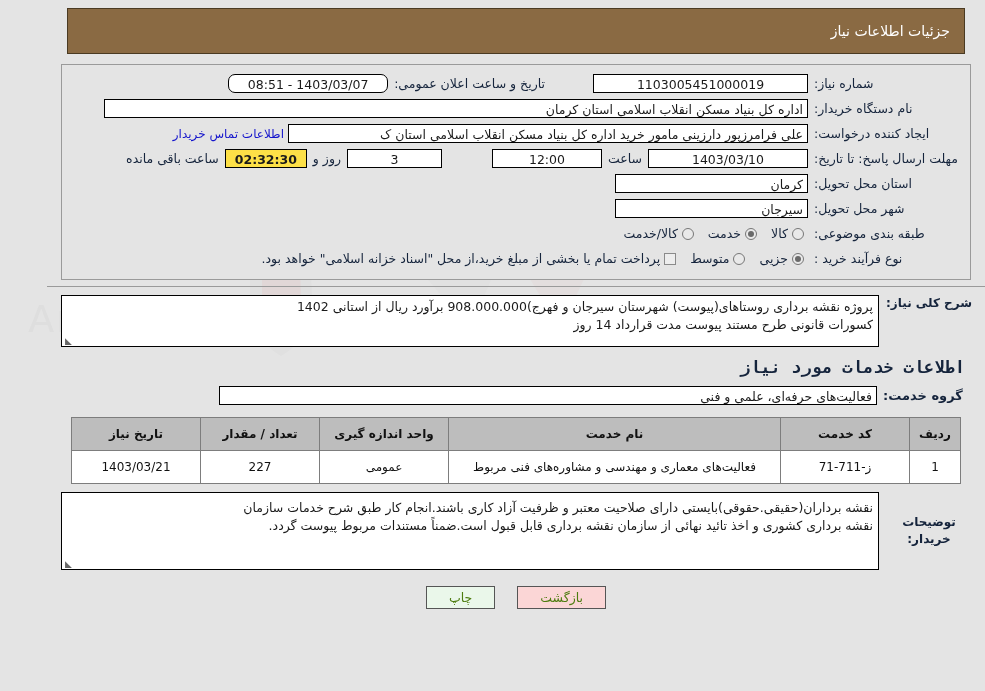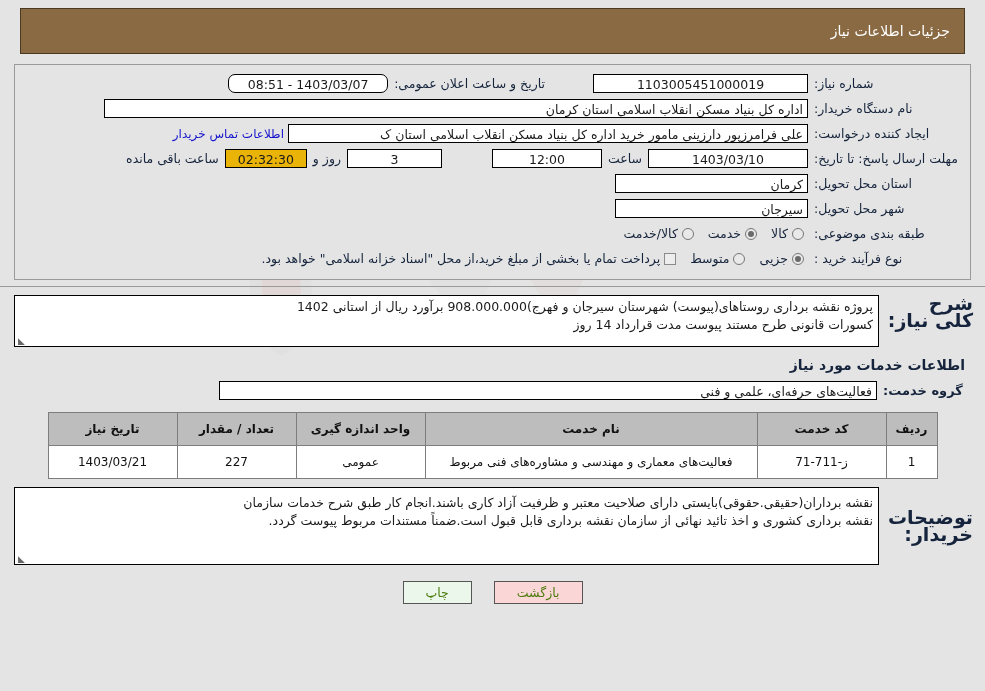--- a/index.html
+++ b/index.html
@@ -10,21 +10,21 @@
     font-size:12px;color:#1a1a1a;
     direction:rtl;
     overflow:hidden;
     position:relative;
   }
   
   .watermark{
     position:absolute;left:0;top:0;width:985px;height:691px;
     pointer-events:none;z-index:0;
   }
-  .page{position:relative;z-index:2;}
+  .page{position:relative;z-index:2;padding-left:47px;}
 
   .header-bar{
     margin:8px 20px 0 20px;
     height:46px;
     background:#8a6a43;
     border:1px solid #4a3a22;
     display:flex;align-items:center;justify-content:flex-start;
     padding:0 14px;
     box-sizing:border-box;
   }
@@ -49,21 +49,21 @@
   .fld{
     border:1px solid #000;background:#fff;
     height:19px;line-height:19px;
     font-size:12.5px;
     padding:0 4px;
     box-sizing:border-box;
     text-align:center;
     overflow:hidden;white-space:nowrap;
   }
   .fld.right{text-align:right;}
-  .fld.cream{background:#eab308;}
+  .fld.cream{background:#fde047;font-weight:bold;}
 
   .sublbl{font-size:12.5px;color:#15243c;padding:0 6px;white-space:nowrap;}
   .link{color:#1414cc;font-size:12px;text-decoration:none;white-space:nowrap;padding:0 4px;}
 
   .radio{
     width:12px;height:12px;border-radius:50%;
     border:1px solid #777;background:#e9e9e9;
     display:inline-block;vertical-align:middle;
     box-sizing:border-box;position:relative;margin:0 4px;
   }
@@ -74,37 +74,37 @@
   .chk{
     width:12px;height:12px;border:1px solid #8a8a8a;background:#ededed;
     display:inline-block;vertical-align:middle;margin:0 4px;box-sizing:border-box;
   }
   .opt{font-size:12.5px;color:#15243c;white-space:nowrap;margin-left:10px;}
 
   .divider{border-top:1px solid #9a9a9a;margin:6px 0 0 0;}
 
   .ta-row{display:flex;align-items:flex-start;margin:8px 12px 0 14px;}
   .ta-lbl{
-    width:88px;text-align:right;padding-left:6px;
-    font-size:19px;font-weight:bold;color:#15243c;line-height:17px;
+    width:88px;text-align:center;padding-left:6px;
+    font-size:12px;font-weight:bold;color:#15243c;line-height:17px;
   }
   .ta{
     flex:1;border:1px solid #000;background:#fff;
     font-size:12.5px;line-height:18px;
     padding:2px 5px;box-sizing:border-box;
     text-align:right;position:relative;
   }
   .ta .grip{
     position:absolute;left:2px;bottom:1px;width:8px;height:8px;
     color:#666;font-size:9px;line-height:8px;
   }
 
   .sec-title{
     margin:10px 20px 0 0;text-align:right;
-    font-size:14px;font-weight:bold;color:#15243c;
+    font-size:17px;font-weight:bold;color:#15243c;font-family:Liberation Mono, monospace;
   }
 
   .grp-row{display:flex;align-items:center;margin:8px 14px 0 14px;justify-content:flex-start;}
   .grp-lbl{font-size:13px;font-weight:bold;color:#15243c;width:88px;text-align:left;padding-left:6px;}
 
   table.tbl{
     margin:12px auto 0 auto;
     width:890px;border-collapse:collapse;
     background:#fff;
   }

